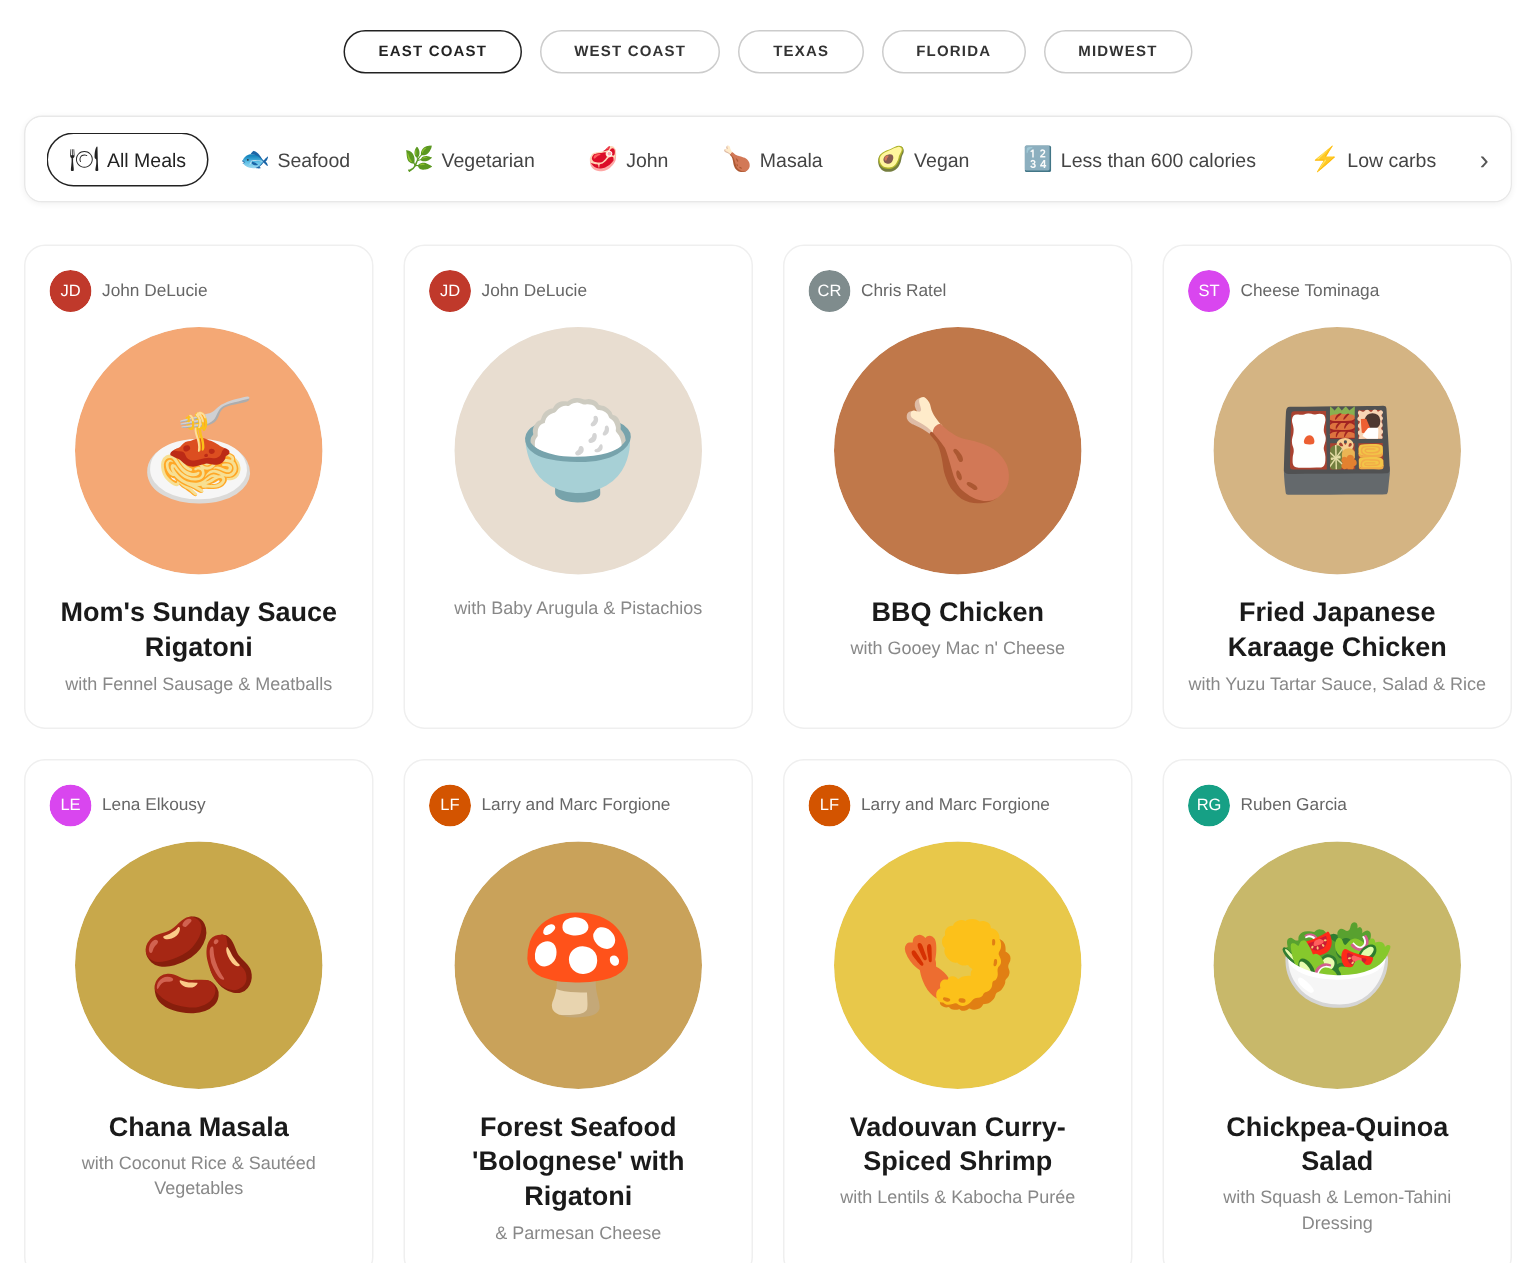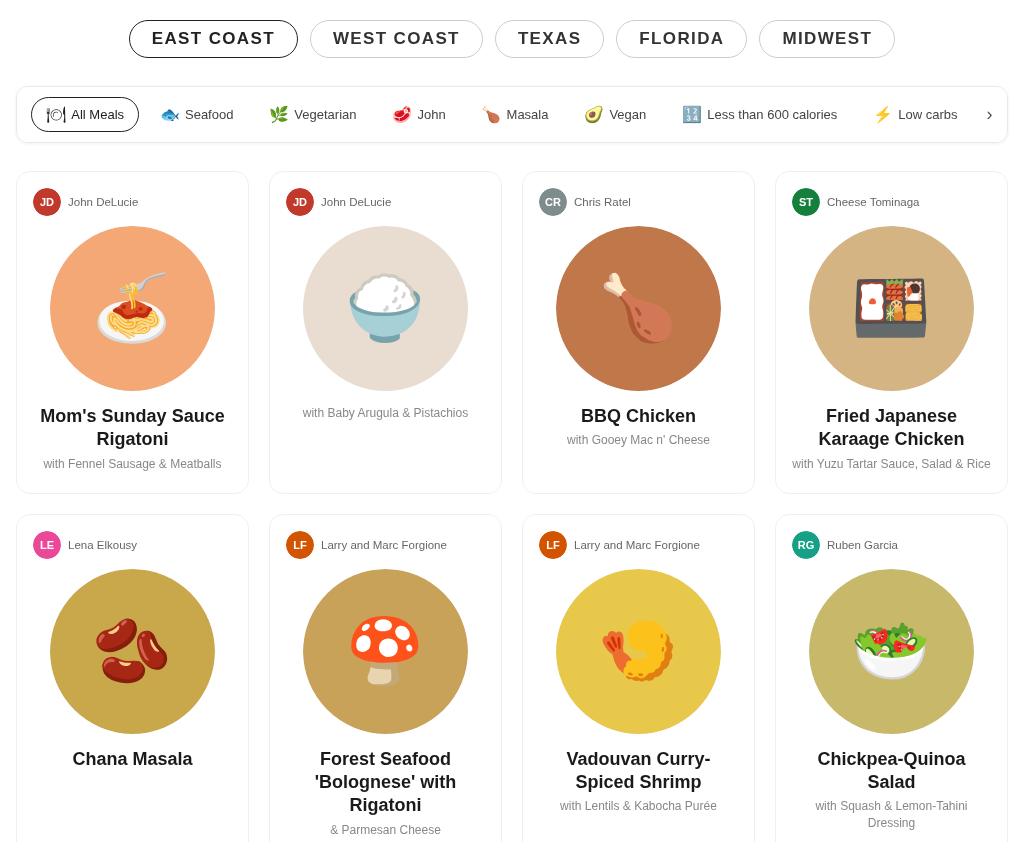--- a/index.html
+++ b/index.html
@@ -17,21 +17,21 @@
       display: flex;
       justify-content: center;
       gap: 12px;
       margin-bottom: 28px;
       flex-wrap: wrap;
     }
     .region-tab {
       border: 1.5px solid #ccc;
       border-radius: 30px;
       padding: 8px 22px;
-      font-size: 17px;
+      font-size: 10px;
       font-weight: 600;
       letter-spacing: 0.08em;
       cursor: pointer;
       background: #fff;
       color: #333;
       text-transform: uppercase;
       transition: all 0.15s;
       text-align: center;
     }
     .region-tab.active {
@@ -119,21 +119,21 @@
       flex-shrink: 0;
     }
     .chef-avatar-circle {
       width: 28px;
       height: 28px;
       border-radius: 50%;
       display: flex;
       align-items: center;
       justify-content: center;
       font-size: 11px;
-      font-weight: 700;
+      font-weight: 400;
       color: #fff;
     }
     .chef-name {
       font-size: 11.5px;
       color: #666;
       font-weight: 500;
     }
 
     .meal-image-wrap {
       width: 165px;
@@ -255,41 +255,42 @@
       </div>
       <div class="meal-image-wrap">
         <div class="food-plate" style="background: rgb(192, 120, 74);">🍗</div>
       </div>
       <div class="meal-title">BBQ Chicken</div>
       <div class="meal-subtitle">with Gooey Mac n' Cheese</div>
     </div>
     <div class="meal-card">
       <div class="chef-info">
         <div class="chef-avatar">
-          <div class="chef-avatar-circle" style="background: #15803d;">ST</div>
+          <div class="chef-avatar-circle" style="background: #d946ef;">ST</div>
         </div>
         <span class="chef-name">Cheese Tominaga</span>
       </div>
       <div class="meal-image-wrap">
         <div class="food-plate" style="background: rgb(212, 180, 131);">🍱</div>
       </div>
       <div class="meal-title">Fried Japanese Karaage Chicken</div>
       <div class="meal-subtitle">with Yuzu Tartar Sauce, Salad &amp; Rice</div>
     </div>
     <div class="meal-card">
       <div class="chef-info">
         <div class="chef-avatar">
-          <div class="chef-avatar-circle" style="background: #ec4899;">LE</div>
+          <div class="chef-avatar-circle" style="background: #d946ef;">LE</div>
         </div>
         <span class="chef-name">Lena Elkousy</span>
       </div>
       <div class="meal-image-wrap">
         <div class="food-plate" style="background: rgb(200, 168, 75);">🫘</div>
       </div>
       <div class="meal-title">Chana Masala</div>
+      <div class="meal-subtitle">with Coconut Rice &amp; Sautéed Vegetables</div>
     </div>
     <div class="meal-card">
       <div class="chef-info">
         <div class="chef-avatar">
           <div class="chef-avatar-circle" style="background: rgb(211, 84, 0);">LF</div>
         </div>
         <span class="chef-name">Larry and Marc Forgione</span>
       </div>
       <div class="meal-image-wrap">
         <div class="food-plate" style="background: rgb(201, 162, 90);">🍄</div>

